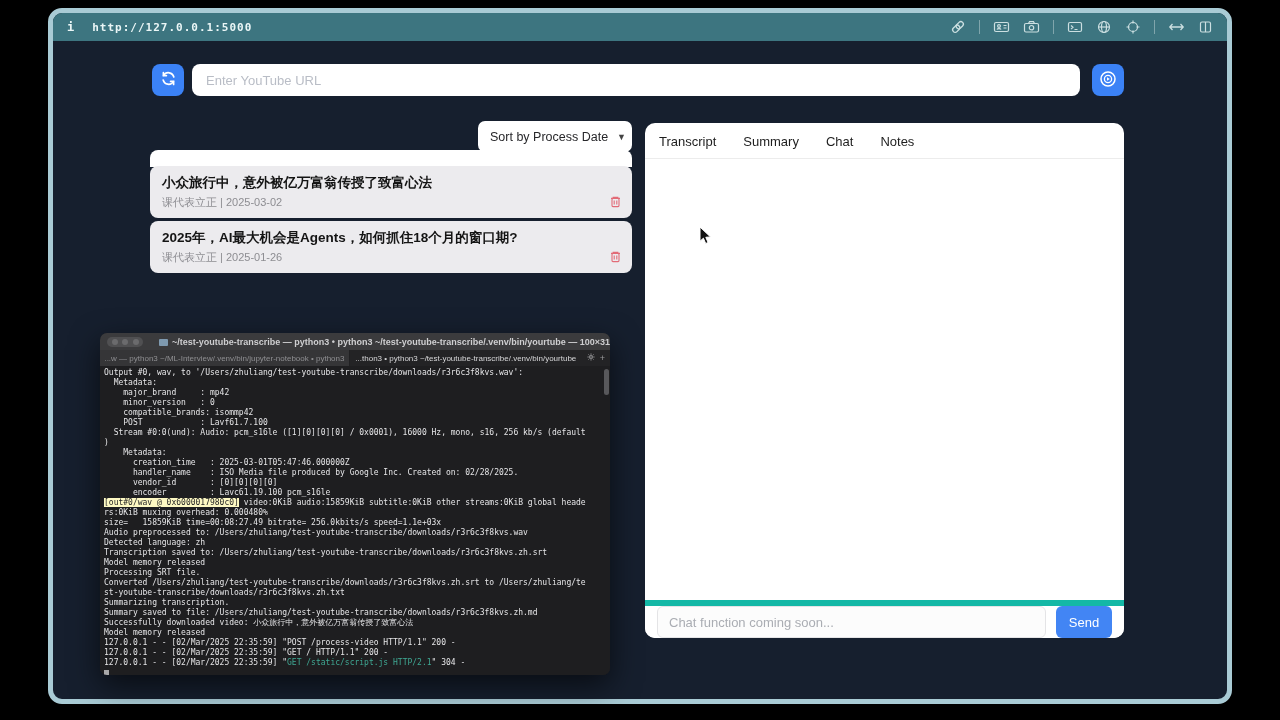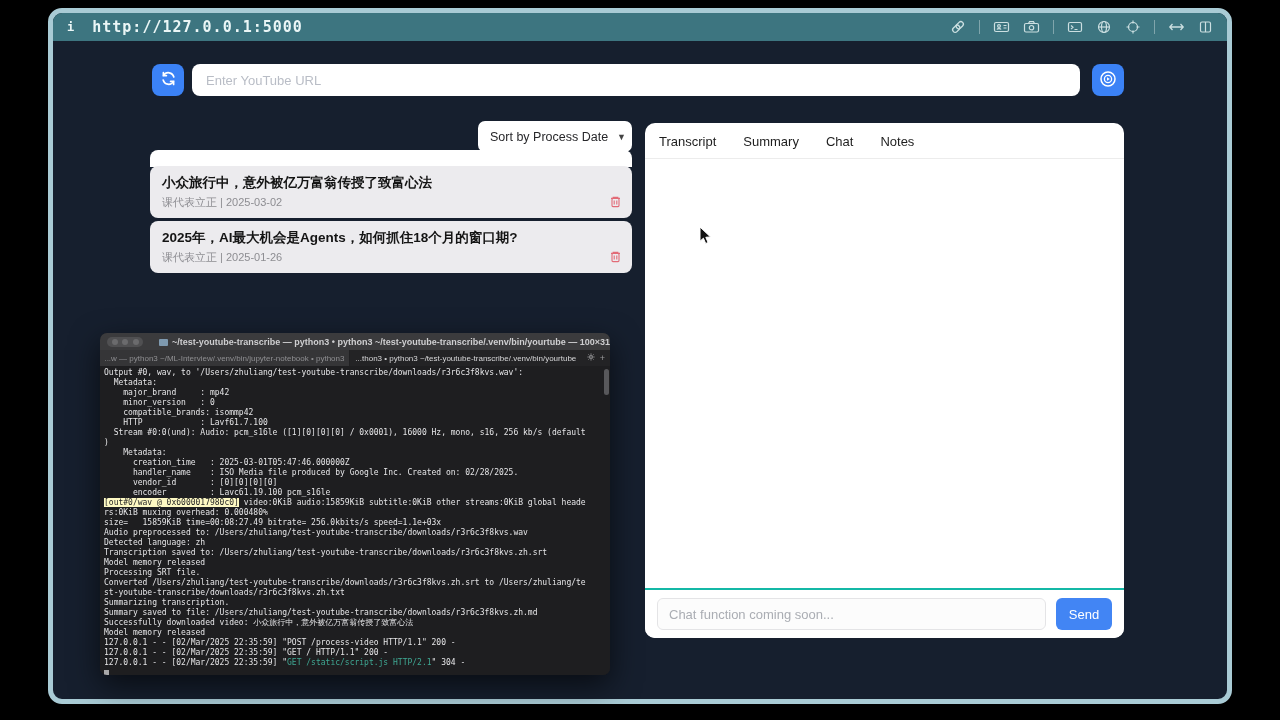--- a/index.html
+++ b/index.html
@@ -8,21 +8,21 @@
   #stage { position:relative; width:1280px; height:720px; background:#000; }
 
   
   .window { position:absolute; left:48px; top:8px; width:1184px; height:696px;
     border:5px solid #a9cbd5; border-radius:14px; background:#161f2e; overflow:hidden; }
 
   
   .topbar { position:absolute; left:0; top:0; right:0; height:28px; background:#3d7580;
     display:flex; align-items:center; padding:0 14px; }
   .info-glyph { color:#eaf6f6; font-weight:bold; font-size:12px; font-family:"DejaVu Sans Mono",monospace; }
-  .url-text { margin-left:18px; color:#eaf6f6; font-weight:bold; font-size:15px; letter-spacing:1px;
+  .url-text { margin-left:18px; color:#eaf6f6; font-weight:bold; font-size:11px; letter-spacing:1px;
     font-family:"DejaVu Sans Mono",monospace; }
   .tb-icons { margin-left:auto; display:flex; align-items:center; gap:13px; }
   .tb-icons svg { display:block; opacity:.85; }
   .tb-divider { width:1px; height:14px; background:rgba(255,255,255,.35); }
 
   
   .icon-btn { position:absolute; width:32px; height:32px; background:#3b82f6; border:none;
     border-radius:8px; display:flex; align-items:center; justify-content:center; cursor:pointer; }
   #refresh-btn { left:152px; top:64px; }
   #play-btn { left:1092px; top:64px; }
@@ -72,22 +72,22 @@
   .tline .green { color:#3fa893; }
   .tline .cursor { background:#a8a8aa; display:inline-block; width:5px; height:9px; vertical-align:-2px; }
   .t-scrollthumb { position:absolute; right:1px; top:3px; width:5px; height:26px; background:#58585b;
     border-radius:3px; }
 
   
   .panel { position:absolute; left:645px; top:123px; width:479px; height:515px; background:#fff;
     border-radius:10px; overflow:hidden; }
   .panel-tabs { display:flex; gap:27px; padding:11px 14px 9px 14px; border-bottom:1px solid #ececec; }
   .tab { font-size:13px; color:#1e1e1e; cursor:pointer; }
-  .panel-footer { position:absolute; left:0; right:0; bottom:0; border-top:2px solid #14b8a6;
-    padding:8px 12px; display:flex; gap:10px; align-items:center; background:#fff; }
+  .panel-footer { position:absolute; left:0; right:0; bottom:0; border-top:6px solid #14b8a6;
+    padding:0 12px; display:flex; gap:10px; align-items:center; background:#fff; }
   .chat-input { flex:1; height:32px; background:#fcfcfc; border:1px solid #e4e4e6; border-radius:6px;
     padding:0 11px; font-size:13px; color:#333; font-family:"Liberation Sans",sans-serif; }
   .chat-input::placeholder { color:#aaadb3; }
   .send-btn { width:56px; height:32px; background:#4285f4; color:#fff; border:none; border-radius:6px;
     font-size:13px; cursor:pointer; font-family:"Liberation Sans",sans-serif; }
 
   
   .mouse-cursor { position:absolute; left:699px; top:226px; pointer-events:none; }
 </style>
 </head>
@@ -223,21 +223,21 @@
         <span>+</span>
       </div>
     </div>
     <div class="t-body">
       <div class="t-scrollthumb"></div>
     <div class="tline"><span>Output #0, wav, to '/Users/zhuliang/test-youtube-transcribe/downloads/r3r6c3f8kvs.wav':</span></div>
         <div class="tline"><span>  Metadata:</span></div>
         <div class="tline"><span>    major_brand     : mp42</span></div>
         <div class="tline"><span>    minor_version   : 0</span></div>
         <div class="tline"><span>    compatible_brands: isommp42</span></div>
-        <div class="tline"><span>    HTTP            : Lavf61.7.100</span></div>
+        <div class="tline"><span>    POST            : Lavf61.7.100</span></div>
         <div class="tline"><span>  Stream #0:0(und): Audio: pcm_s16le ([1][0][0][0] / 0x0001), 16000 Hz, mono, s16, 256 kb/s (default</span></div>
         <div class="tline"><span>)</span></div>
         <div class="tline"><span>    Metadata:</span></div>
         <div class="tline"><span>      creation_time   : 2025-03-01T05:47:46.000000Z</span></div>
         <div class="tline"><span>      handler_name    : ISO Media file produced by Google Inc. Created on: 02/28/2025.</span></div>
         <div class="tline"><span>      vendor_id       : [0][0][0][0]</span></div>
         <div class="tline"><span>      encoder         : Lavc61.19.100 pcm_s16le</span></div>
         <div class="tline"><span class="hl">[out#0/wav @ 0x6000017980c0]</span><span> video:0KiB audio:15859KiB subtitle:0KiB other streams:0KiB global heade</span></div>
         <div class="tline"><span>rs:0KiB muxing overhead: 0.000480%</span></div>
         <div class="tline"><span>size=   15859KiB time=00:08:27.49 bitrate= 256.0kbits/s speed=1.1e+03x</span></div>

